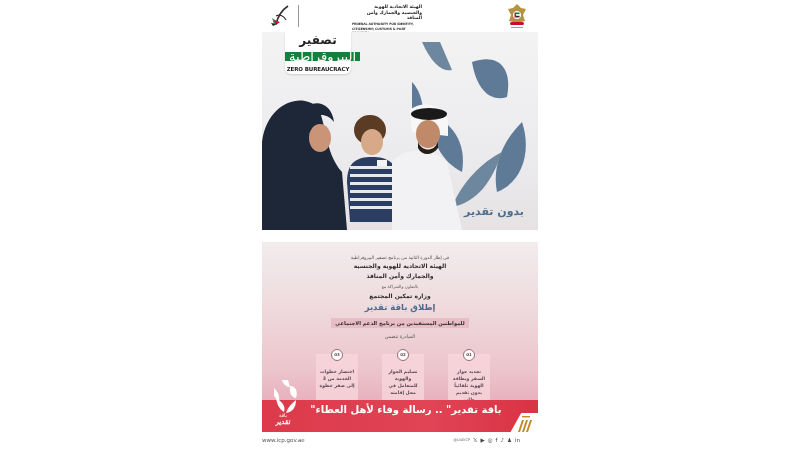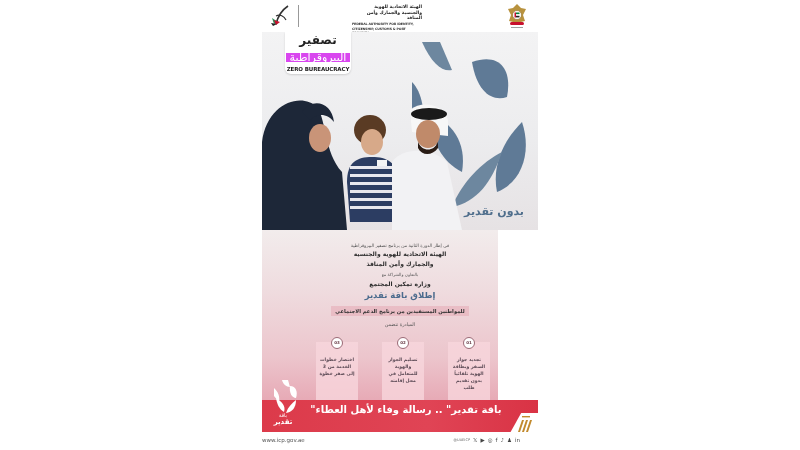--- a/index.html
+++ b/index.html
@@ -17,28 +17,28 @@
   .authority-en { font-size: 3.2px; line-height: 4px; color: #333; font-weight: bold; direction: ltr; text-align: left; width: 70px; margin-top: 1px; letter-spacing: -0.1px; }
   .uae-emblem { position: absolute; right: 10px; top: 3px; width: 22px; height: 26px; }
 
   
   .hero { position: absolute; left: 0; top: 32px; width: 276px; height: 198px; overflow: hidden;
           background: linear-gradient(180deg, #f3f3f4 0%, #ececee 55%, #e6e2e4 100%); }
   .hero-symbol { position: absolute; left: 120px; top: 10px; width: 150px; height: 190px; }
   .zero-badge { position: absolute; left: 23px; top: 0px; width: 66px; height: 42px; background: #fff; border-radius: 0 0 6px 6px;
                 box-shadow: 0 1px 2px rgba(0,0,0,0.15); text-align: center; padding-top: 3px; }
   .zero-ar-top { font-size: 12px; line-height: 11px; color: #222; font-weight: bold; }
-  .zero-ar-red { display: inline-block; background: #d946ef; color: #fff; font-size: 11px; line-height: 9px; padding: 0 4px; margin-top: 1px; }
+  .zero-ar-red { display: inline-block; background: #15803d; color: #fff; font-size: 13px; line-height: 9px; padding: 0 4px; margin-top: 1px; }
   .zero-en { font-size: 5.5px; line-height: 8px; font-weight: bold; color: #222; letter-spacing: -0.1px; }
 
   .family { position: absolute; left: 0; top: 30px; width: 200px; height: 168px; }
   .hero-title { position: absolute; right: 14px; bottom: 12px; font-size: 11px; font-weight: bold; color: #4f6e8c; direction: rtl; }
 
   
-  .content { position: absolute; left: 0; top: 230px; width: 236px; height: 170px;
+  .content { position: absolute; left: 0; top: 242px; width: 276px; height: 170px;
              background: linear-gradient(180deg, #f2ecec 0%, #efdcdf 35%, #ecc5cc 75%, #e7aab6 100%); }
   .line { position: absolute; left: 0; width: 276px; text-align: center; direction: rtl; color: #333; }
   .l1 { top: 13px; font-size: 4.5px; color: #555; }
   .l2 { top: 20px; font-size: 6px; font-weight: bold; color: #2b2b2b; letter-spacing: 0.4px; }
   .l3 { top: 30px; font-size: 6px; font-weight: bold; color: #2b2b2b; letter-spacing: 1.2px; }
   .l4 { top: 42px; font-size: 4.2px; color: #555; }
   .l5 { top: 50px; font-size: 6px; font-weight: bold; color: #2b2b2b; }
   .l6 { top: 60px; font-size: 8.5px; font-weight: bold; color: #4b6b8d; }
   .l7 { top: 78px; font-size: 5.2px; font-weight: bold; color: #333; }
   .l7 span { background: rgba(230,170,180,0.55); padding: 2px 4px; }
@@ -171,21 +171,21 @@
     <svg class="banner-logo" viewBox="0 0 30 40">
       <path d="M14 2 L20 2 L22 9 C18 9, 15 6, 14 2 Z" fill="#fff"></path>
       <path d="M6 10 C10 14, 12 18, 11 24 L6 18 Z" fill="#fff"></path>
       <path d="M22 8 C28 8, 30 14, 28 20 C24 20, 21 15, 22 8 Z" fill="#fff"></path>
       <path d="M8 20 C14 24, 18 28, 16 34 C11 31, 9 26, 8 20 Z" fill="#fff"></path>
       <path d="M28 22 C28 30, 24 34, 18 35 C20 29, 24 25, 28 22 Z" fill="#fff"></path>
       <text x="15" y="28" font-size="5" fill="#fff" text-anchor="middle" font-family="DejaVu Sans, sans-serif"></text>
     </svg>
     <div style="position:absolute;left:4px;top:12px;width:34px;text-align:center;color:#fff;direction:rtl;">
       <div style="font-size:5px;line-height:6px;">باقة</div>
-      <div style="font-size:7px;line-height:8px;font-weight:bold;">تقدير</div>
+      <div style="font-size:7px;line-height:8px;font-weight:bold;font-family:Liberation Serif, serif;">تقدير</div>
     </div>
     <div class="banner-text">باقة تقدير" .. رسالة وفاء لأهل العطاء"</div>
     <div class="banner-cut"></div>
     <svg class="ms-logo" viewBox="0 0 20 24" style="top:10px;">
       <path d="M5 22 L9 10 L11 10 L7 22 Z" fill="#c28a2e"></path>
       <path d="M9 22 L13 10 L15 10 L11 22 Z" fill="#c28a2e"></path>
       <path d="M13 22 L17 10 L19 10 L15 22 Z" fill="#c28a2e"></path>
       <rect x="9" y="6" width="8" height="1.4" fill="#c28a2e"></rect>
     </svg>
   </div>

